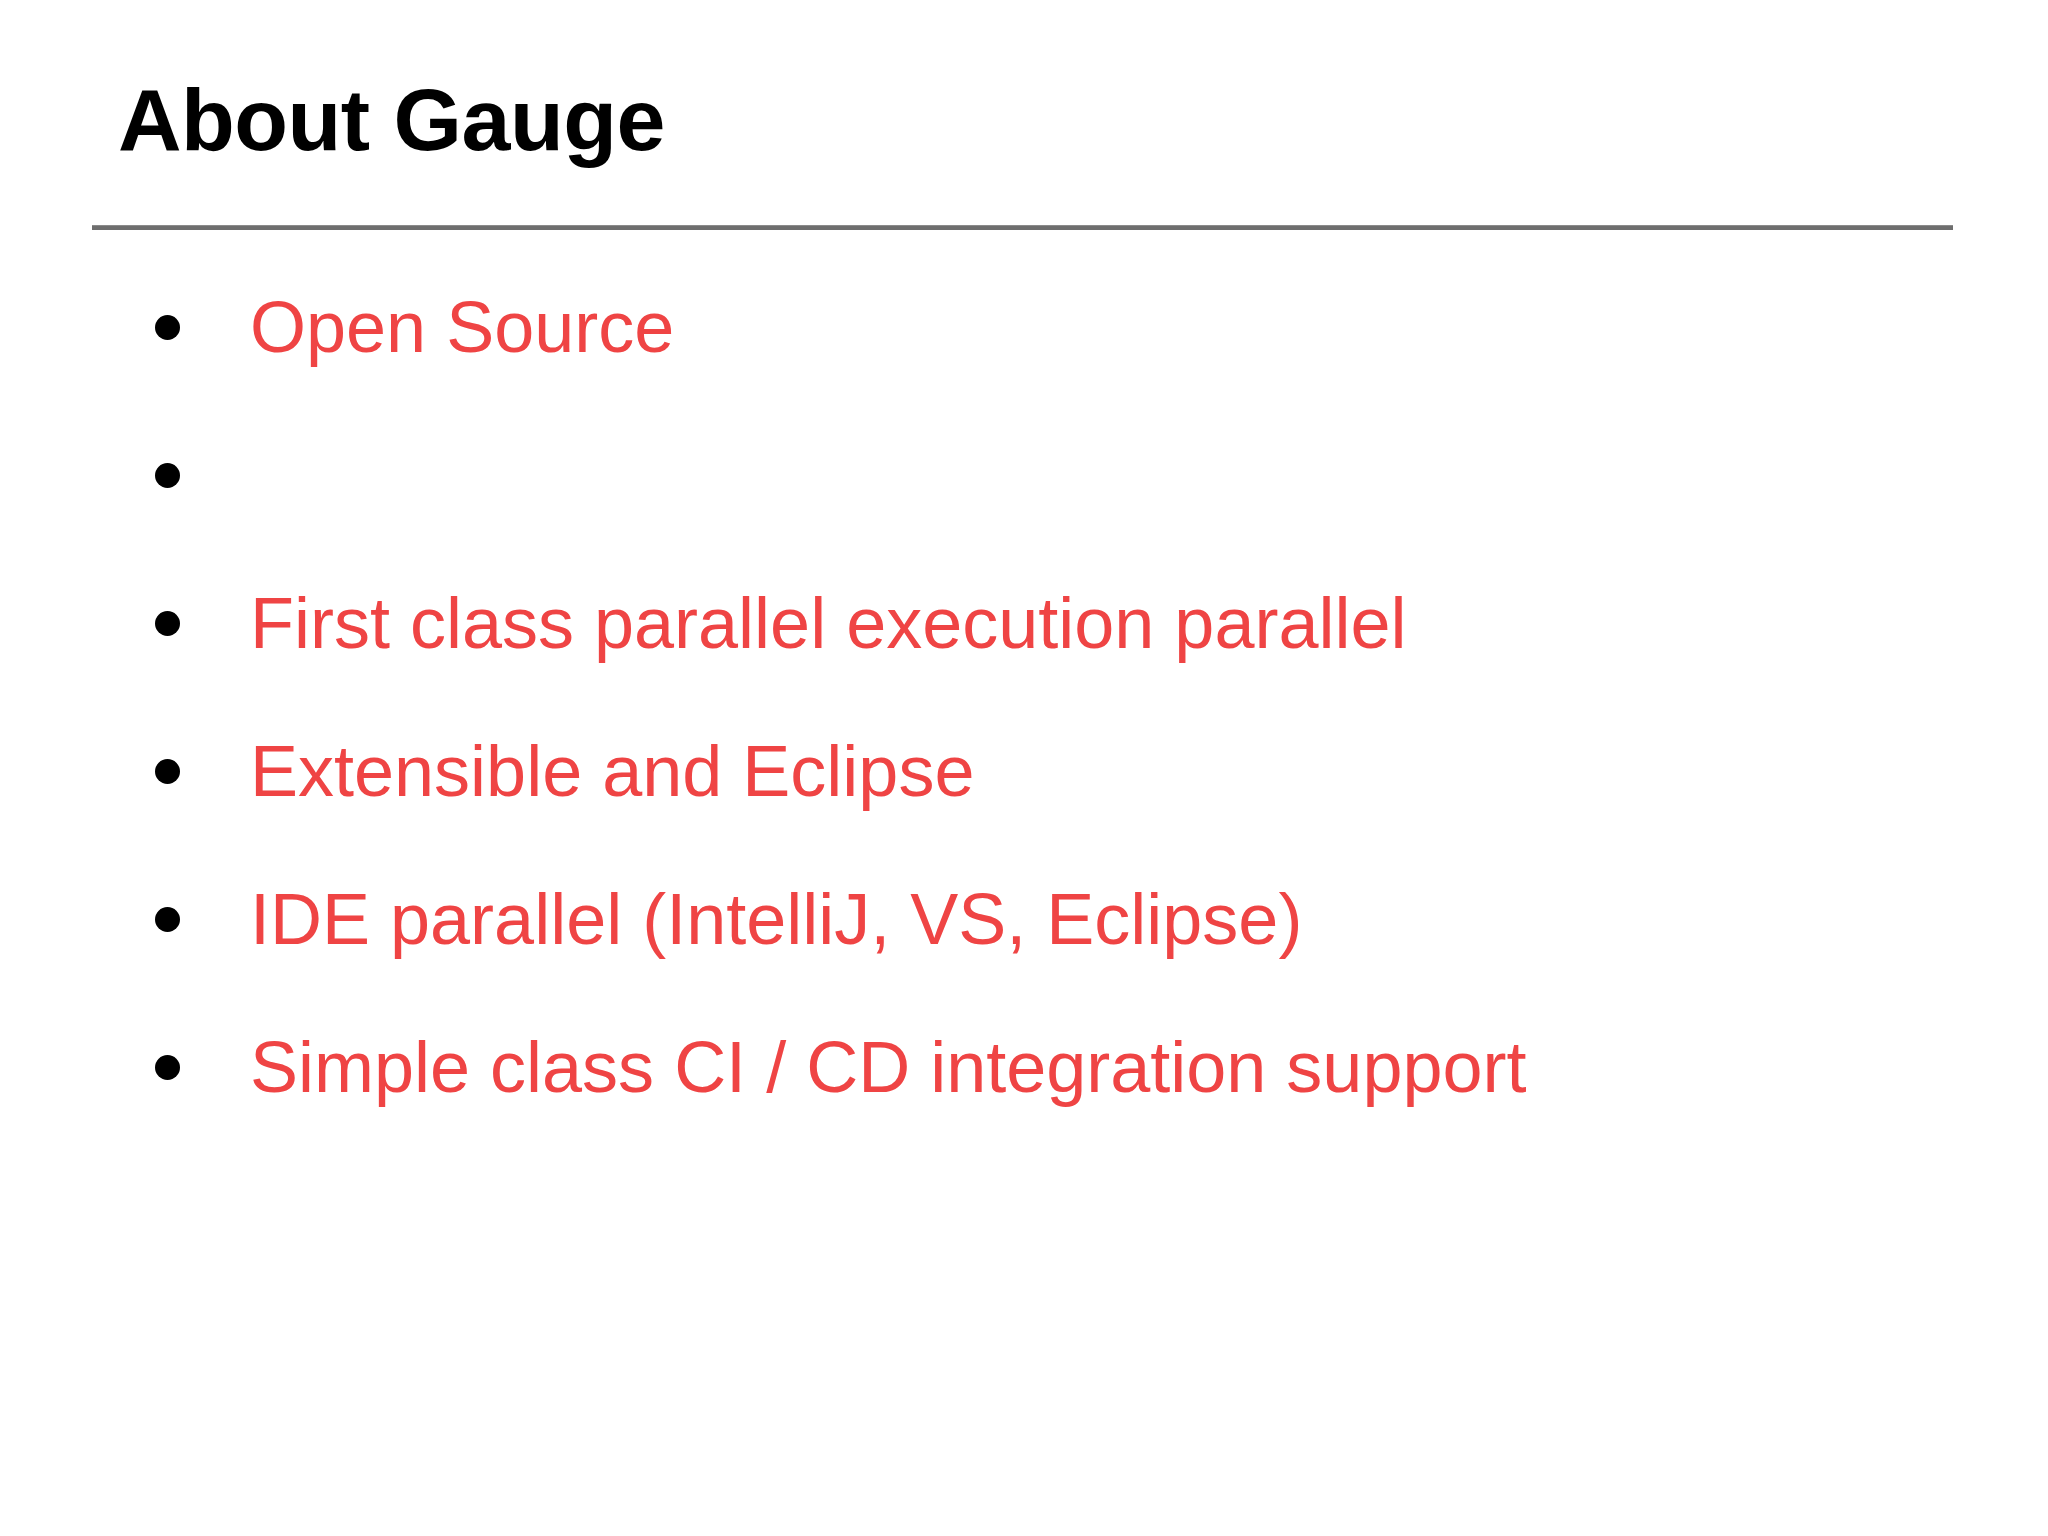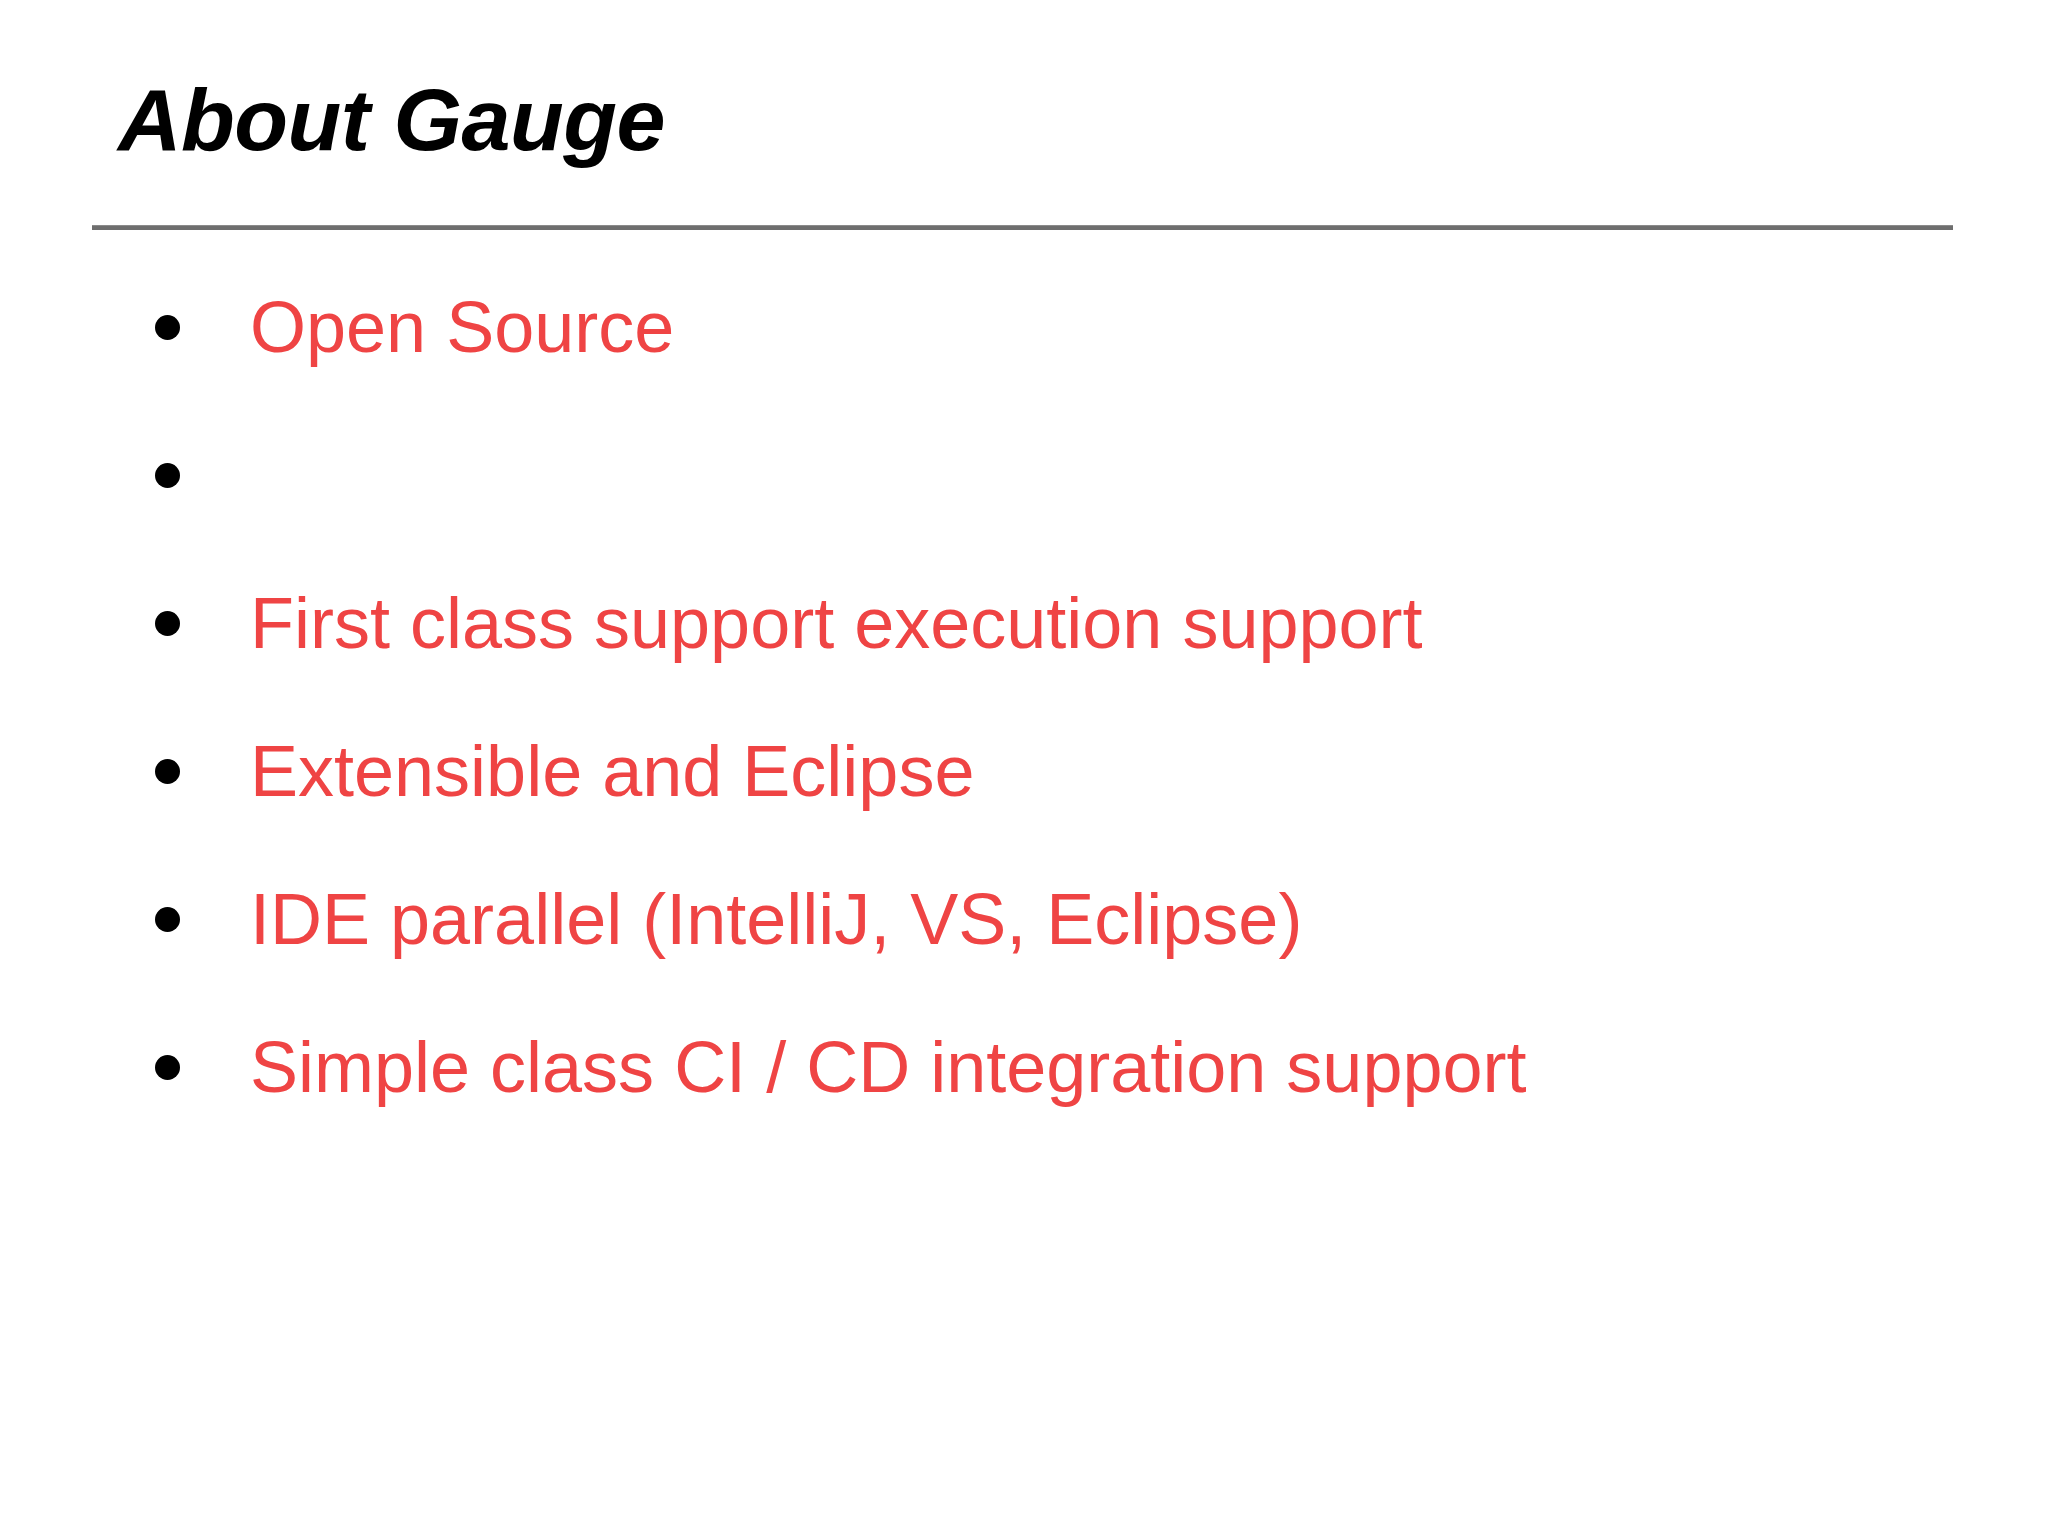--- a/index.html
+++ b/index.html
@@ -27,21 +27,20 @@
   .slide-title {
     position: absolute;
     left: 118px;
     top: 76px;
     font-size: 88px;
     line-height: 1.0;
     font-weight: 700;
     color: #000000;
     letter-spacing: -0.5px;
     white-space: nowrap;
-    font-style: italic;
   }
 
   
   .title-rule {
     position: absolute;
     left: 92px;
     top: 225px;
     width: 1861px;
     height: 5px;
     background: #6e6e6e;
@@ -104,21 +103,21 @@
       <span class="bullet-text">Open Source</span>
     </li>
 
     <li class="bullet-item">
       <span class="bullet-marker"></span>
     </li>
 
 
     <li class="bullet-item">
       <span class="bullet-marker"></span>
-      <span class="bullet-text">First class support execution support</span>
+      <span class="bullet-text">First class parallel execution parallel</span>
     </li>
 
     <li class="bullet-item">
       <span class="bullet-marker"></span>
       <span class="bullet-text">Extensible and Eclipse</span>
     </li>
 
     <li class="bullet-item">
       <span class="bullet-marker"></span>
       <span class="bullet-text">IDE parallel (IntelliJ, VS, Eclipse)</span>

